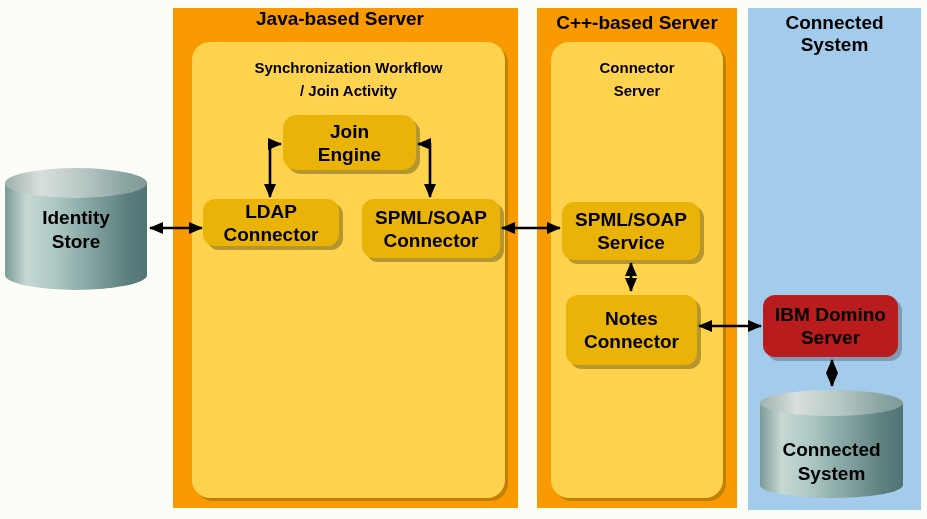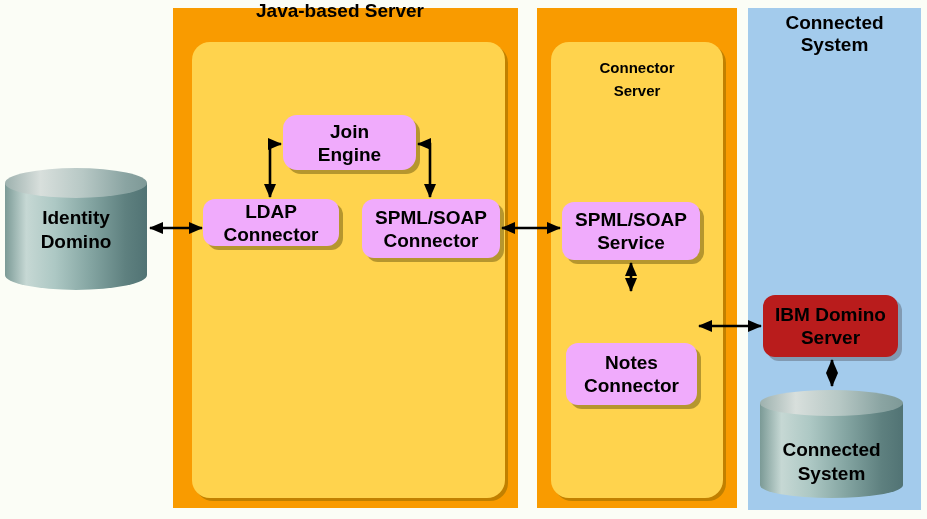--- a/index.html
+++ b/index.html
@@ -17,21 +17,21 @@
   .panel-title {
     position:absolute; text-align:center; font-size:19px; line-height:22px;
     white-space:pre-line;
   }
   .inner-title {
     position:absolute; text-align:center; font-size:15px; line-height:23px;
     white-space:pre-line;
   }
   
   .node {
-    position:absolute; background:#f0abfc; border-radius:12px;
+    position:absolute; background:#eab308; border-radius:12px;
     box-shadow:4px 4px 0 rgba(110,90,15,.5);
     display:flex; align-items:center; justify-content:center;
     text-align:center; font-size:19px; line-height:23px; white-space:pre-line;
     z-index:3;
   }
   .node.gray { background:#b91c1c; box-shadow:4px 4px 0 rgba(95,105,120,.5); }
   
   .cylinder { position:absolute; z-index:2; }
   .cyl-body {
     position:absolute; left:0; right:0; bottom:0;
@@ -57,50 +57,53 @@
   #connected-cyl .cyl-label { top:48px; }
   
   #arrows { position:absolute; left:0; top:0; z-index:4; pointer-events:none; }
 </style>
 </head>
 <body>
 
 <div id="canvas">
 
   <div class="server-panel" style="left:173px; top:8px; width:345px; height:500px;"></div>
-  <div class="panel-title" style="left:173px; top:0; width:334px;">Java-based Server</div>
+  <div class="panel-title" style="left:173px; top:8px; width:334px;">Java-based Server</div>
   <div class="inner-panel" style="left:192px; top:42px; width:313px; height:456px;"></div>
+  <div class="inner-title" style="left:192px; top:56px; width:313px;">Synchronization Workflow
+/ Join Activity</div>
 
   <div class="server-panel" style="left:537px; top:8px; width:200px; height:500px;"></div>
+  <div class="panel-title" style="left:537px; top:12px; width:200px;">C++-based Server</div>
   <div class="inner-panel" style="left:551px; top:42px; width:172px; height:456px;"></div>
   <div class="inner-title" style="left:551px; top:56px; width:172px;">Connector
 Server</div>
 
   <div class="server-panel" style="left:748px; top:8px; width:173px; height:502px; background:#a3cbec;"></div>
   <div class="panel-title" style="left:748px; top:12px; width:173px;">Connected
 System</div>
 
   <div class="node" style="left:283px; top:115px; width:133px; height:55px; border-radius:14px;">Join
 Engine</div>
   <div class="node" style="left:203px; top:199px; width:136px; height:47px;">LDAP
 Connector</div>
   <div class="node" style="left:362px; top:199px; width:138px; height:59px;">SPML/SOAP
 Connector</div>
   <div class="node" style="left:562px; top:202px; width:138px; height:58px;">SPML/SOAP
 Service</div>
-  <div class="node" style="left:566px; top:295px; width:131px; height:62px;margin-top:48px;">Notes
+  <div class="node" style="left:566px; top:295px; width:131px; height:70px;">Notes
 Connector</div>
   <div class="node gray" style="left:763px; top:295px; width:135px; height:62px;">IBM Domino
 Server</div>
 
   <div class="cylinder" id="identity-cyl">
     <div class="cyl-body"></div>
     <div class="cyl-top"></div>
     <div class="cyl-label">Identity
-Domino</div>
+Store</div>
   </div>
 
   <div class="cylinder" id="connected-cyl">
     <div class="cyl-body"></div>
     <div class="cyl-top"></div>
     <div class="cyl-label">Connected
 System</div>
   </div>
 
   <svg id="arrows" width="927" height="519" viewBox="0 0 927 519">

